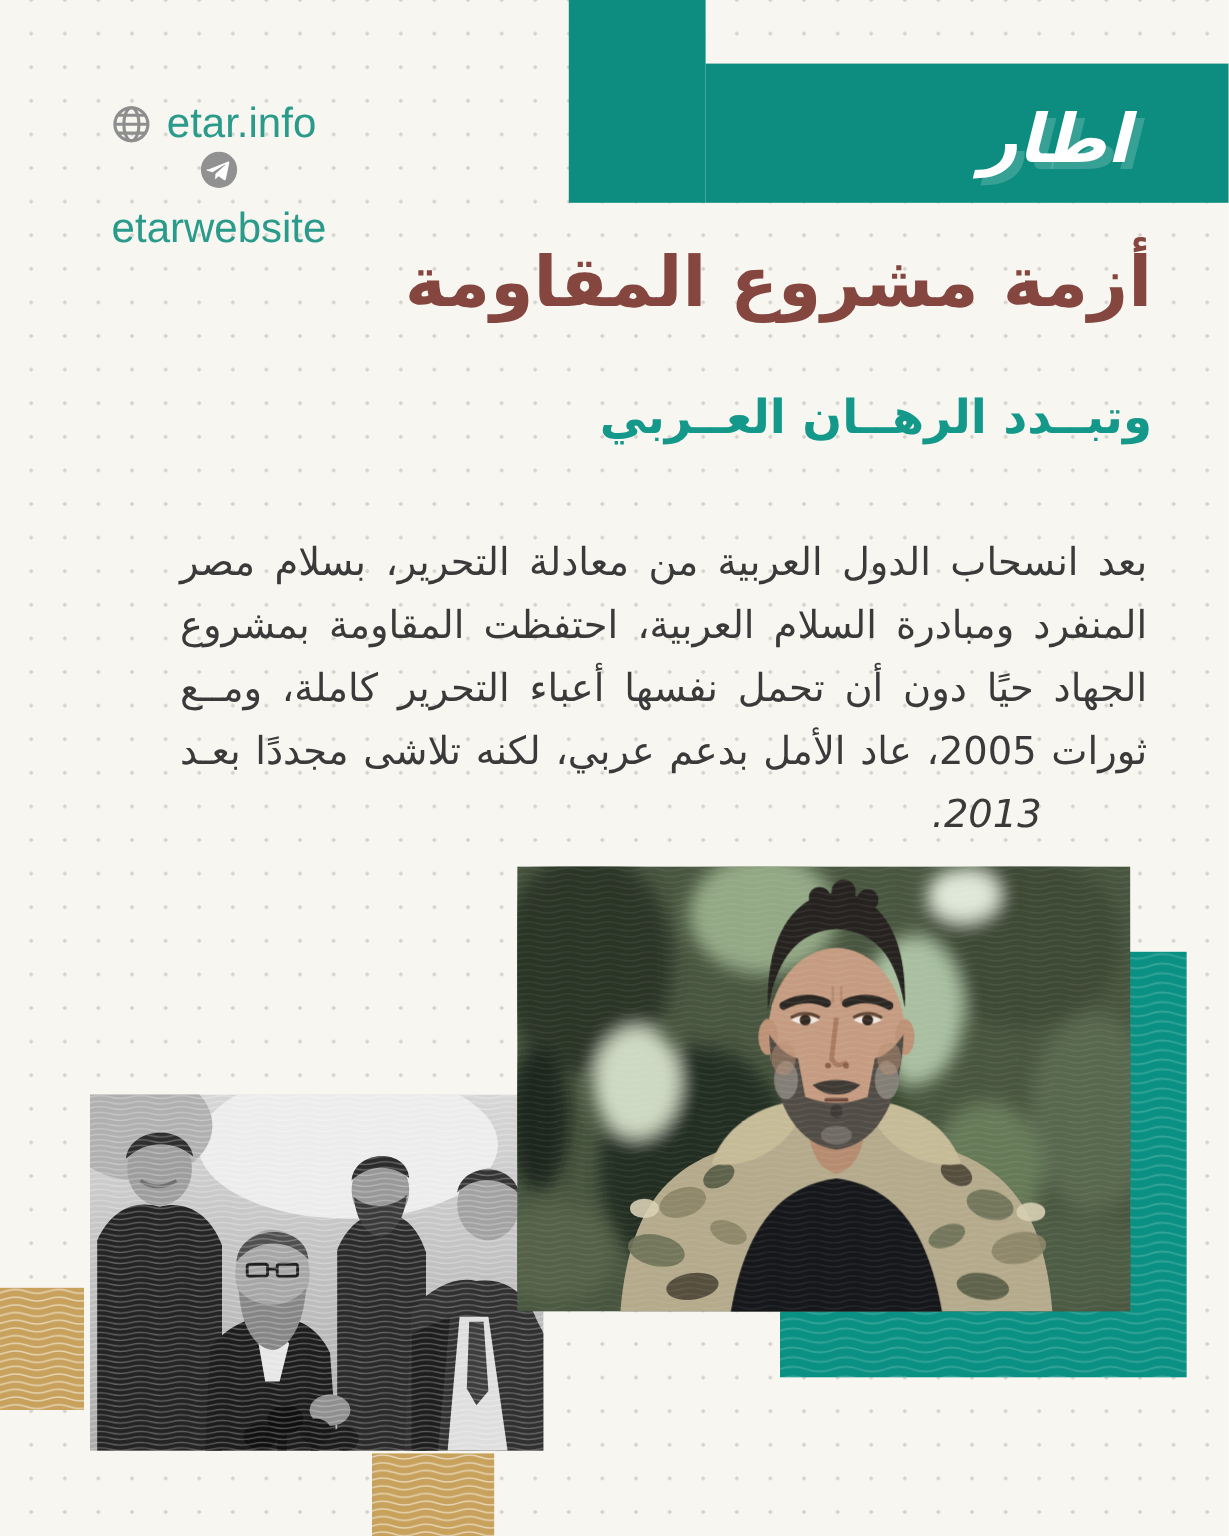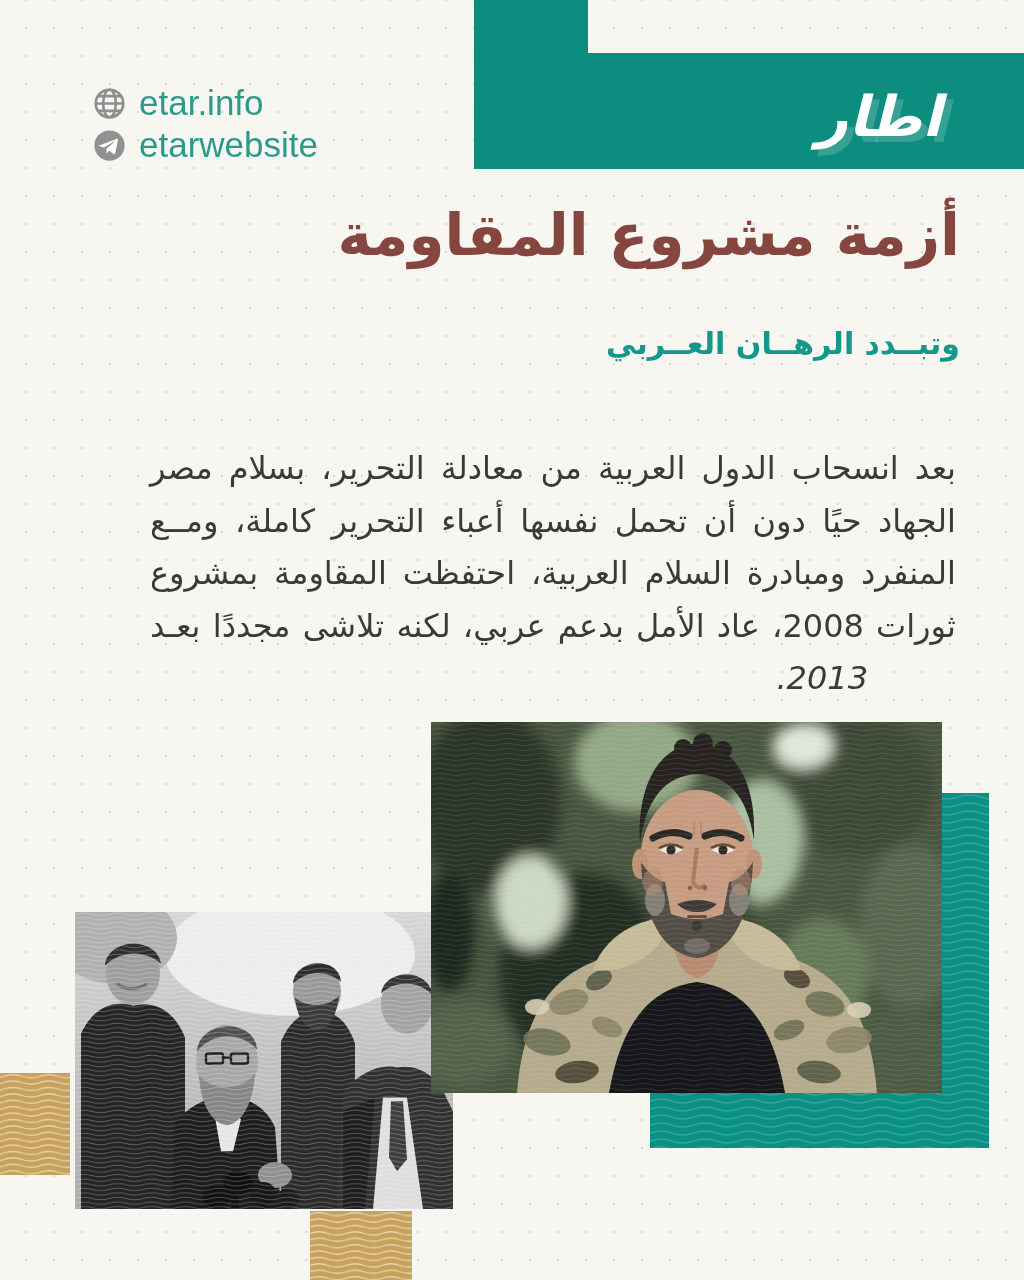--- a/index.html
+++ b/index.html
@@ -18,30 +18,30 @@
     direction:rtl;transform:skewX(-14deg);letter-spacing:2px;
     text-shadow:8px 6px 0 rgba(255,255,255,0.18);
     font-family:"DejaVu Sans",sans-serif;
   }
   
   .link-row{
     position:absolute;left:93px;display:flex;align-items:center;gap:13px;
     color:#2a9b8b;font-size:35px;font-family:"Liberation Sans",sans-serif;
   }
   .link-row.r1{top:83px;}
-  .link-row.r2{top:125px;}
+  .link-row.r2{top:125px;flex-direction:column;}
   .link-row svg{display:block;}
   
   .title{
     position:absolute;right:64px;top:204px;margin:0;direction:rtl;white-space:nowrap;
     font-size:58px;line-height:1.1;font-weight:bold;color:#85463f;
   }
   .subtitle{
     position:absolute;right:64px;top:326px;margin:0;direction:rtl;white-space:nowrap;
-    font-size:30px;line-height:1.2;font-weight:bold;color:#13988a;
+    font-size:39px;line-height:1.2;font-weight:bold;color:#13988a;
   }
   .body-text{position:absolute;left:150px;right:68px;top:402px;direction:rtl;color:#3a3a3a;margin-top:40px;}
   .bline{font-size:32px;line-height:52.5px;height:52.5px;}
   .bline.j{text-align:justify;text-align-last:justify;}
   .bline.last{text-align:right;text-align-last:right;padding-left:0;padding-right:88px;font-style:italic;}
   
   .main-photo{position:absolute;left:431px;top:722px;width:511px;height:371px;z-index:3;}
   .teal-square{position:absolute;left:650px;top:793px;width:339px;height:355px;z-index:1;}
   .bw-photo{position:absolute;left:75px;top:912px;width:378px;height:297px;z-index:2;}
   .gold-left{position:absolute;left:-32px;top:1073px;width:102px;height:102px;z-index:0;}
@@ -73,23 +73,23 @@
       <path fill="#ffffff" d="M5.1 11.9l12.2-4.8c.6-.24 1.14.14.92.96l-2.08 9.6c-.15.7-.6.87-1.2.53l-3.15-2.32-1.5 1.46c-.18.18-.33.33-.64.33l.22-3.25 5.9-5.33c.26-.23-.06-.36-.4-.14l-7.3 4.6-3.14-.98c-.68-.22-.64-.74.17-1.06z"></path>
     </svg>
     <span>etarwebsite</span>
   </div>
 
   <h1 class="title">أزمة مشروع المقاومة</h1>
   <h2 class="subtitle">وتبــدد الرهــان العــربي</h2>
 
   <div class="body-text">
     <div class="bline j">بعد انسحاب الدول العربية من معادلة التحرير، بسلام مصر</div>
+    <div class="bline j">المنفرد ومبادرة السلام العربية، احتفظت المقاومة بمشروع</div>
     <div class="bline j">الجهاد حيًا دون أن تحمل نفسها أعباء التحرير كاملة، ومــع</div>
-    <div class="bline j">المنفرد ومبادرة السلام العربية، احتفظت المقاومة بمشروع</div>
-    <div class="bline j">ثورات 2008، عاد الأمل بدعم عربي، لكنه تلاشى مجددًا بعـد</div>
+    <div class="bline j">ثورات 2005، عاد الأمل بدعم عربي، لكنه تلاشى مجددًا بعـد</div>
     <div class="bline last">2013.</div>
   </div>
 
   <div class="teal-square">
     <svg class="fillsvg">
       <defs>
         <pattern id="wavT" width="44" height="8" patternUnits="userSpaceOnUse">
           <path d="M0 4 Q11 0 22 4 T44 4" fill="none" stroke="#ffffff" stroke-opacity="0.17" stroke-width="1.4"></path>
         </pattern>
       </defs>

